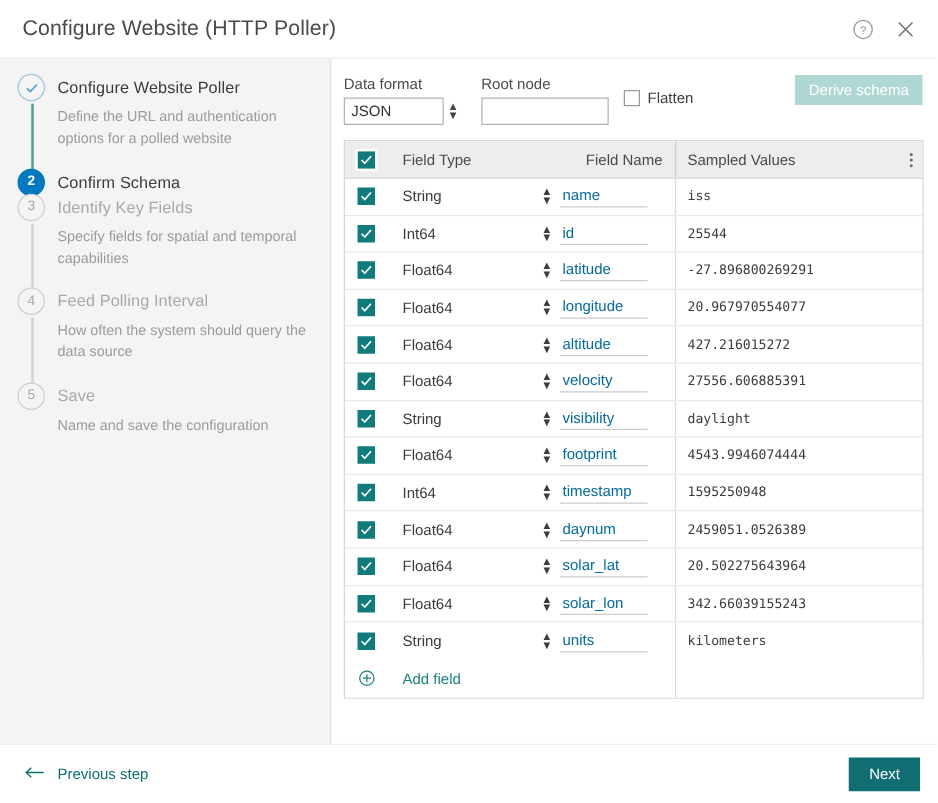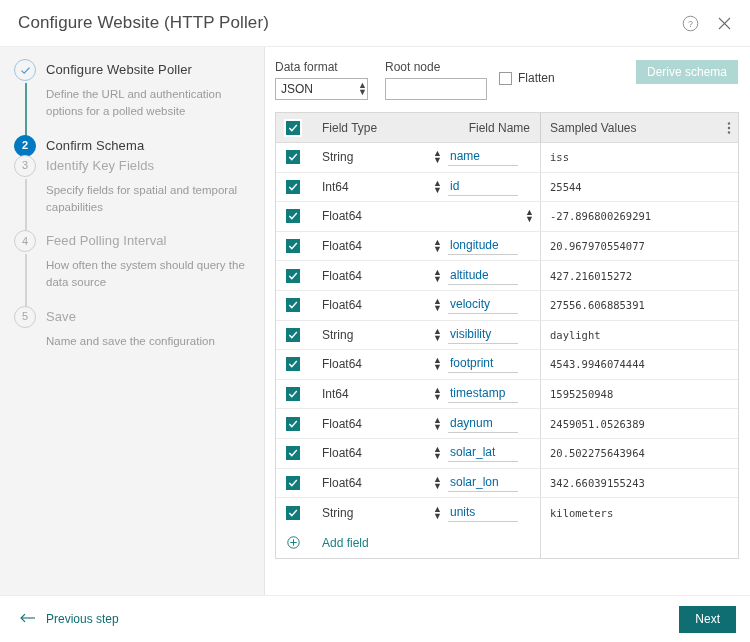--- a/index.html
+++ b/index.html
@@ -76,21 +76,21 @@
 
   
   .main { flex: 1; min-width: 0; padding: 13px 12px 0 10px; display: flex; flex-direction: column; }
 
   .form-row { display: flex; gap: 0; margin-bottom: 12px; }
   .field-group { display: flex; flex-direction: column; }
   .field-label { font-size: 12px; color: #4a4a4a; margin-bottom: 4px; }
   .select-wrap { position: relative; width: 97px; }
   select.ctl {
     -webkit-appearance: none; appearance: none;
-    width: 93px; height: 22px;
+    width: 80px; height: 22px;
     border: 1px solid #b3b3b3; background: #fff;
     font-family: "Liberation Sans", sans-serif; font-size: 12px; color: #323232;
     padding: 0 18px 0 5px; border-radius: 0;
   }
   .sel-arrows {
     position: absolute; right: 5px; top: 50%; transform: translateY(-50%);
     font-size: 9px; line-height: 7px; color: #444; pointer-events: none;
     display: flex; flex-direction: column; align-items: center;
   }
   input.ctl {
@@ -378,20 +378,23 @@
                 </span>
               </div>
               <div class="c-type">
                 <span class="type-cell">
                   <span class="type-txt">Float64</span>
                   <span class="type-arrows">
                     <span>▲</span>
                     <span>▼</span>
                   </span>
                 </span>
+              </div>
+              <div class="c-name">
+                <input class="name-input" type="text" value="latitude" style="">
               </div>
               <div class="c-vals">
                 <span class="val-txt">-27.896800269291</span>
               </div>
               <div class="c-menu"></div>
             </div>
             <div class="trow row-h">
               <div class="c-check">
                 <span class="cb">
                   <svg width="10" height="10" viewBox="0 0 10 10" fill="none" stroke="#ffffff" stroke-width="1.4">

